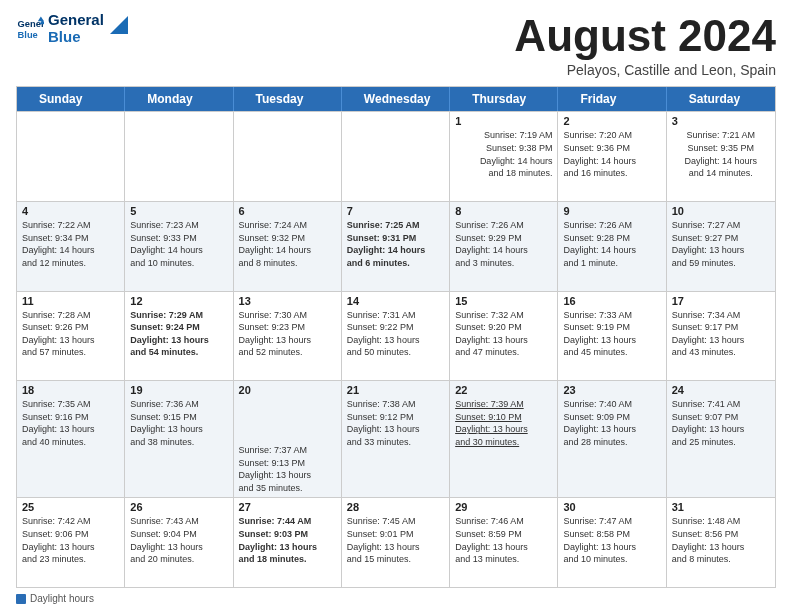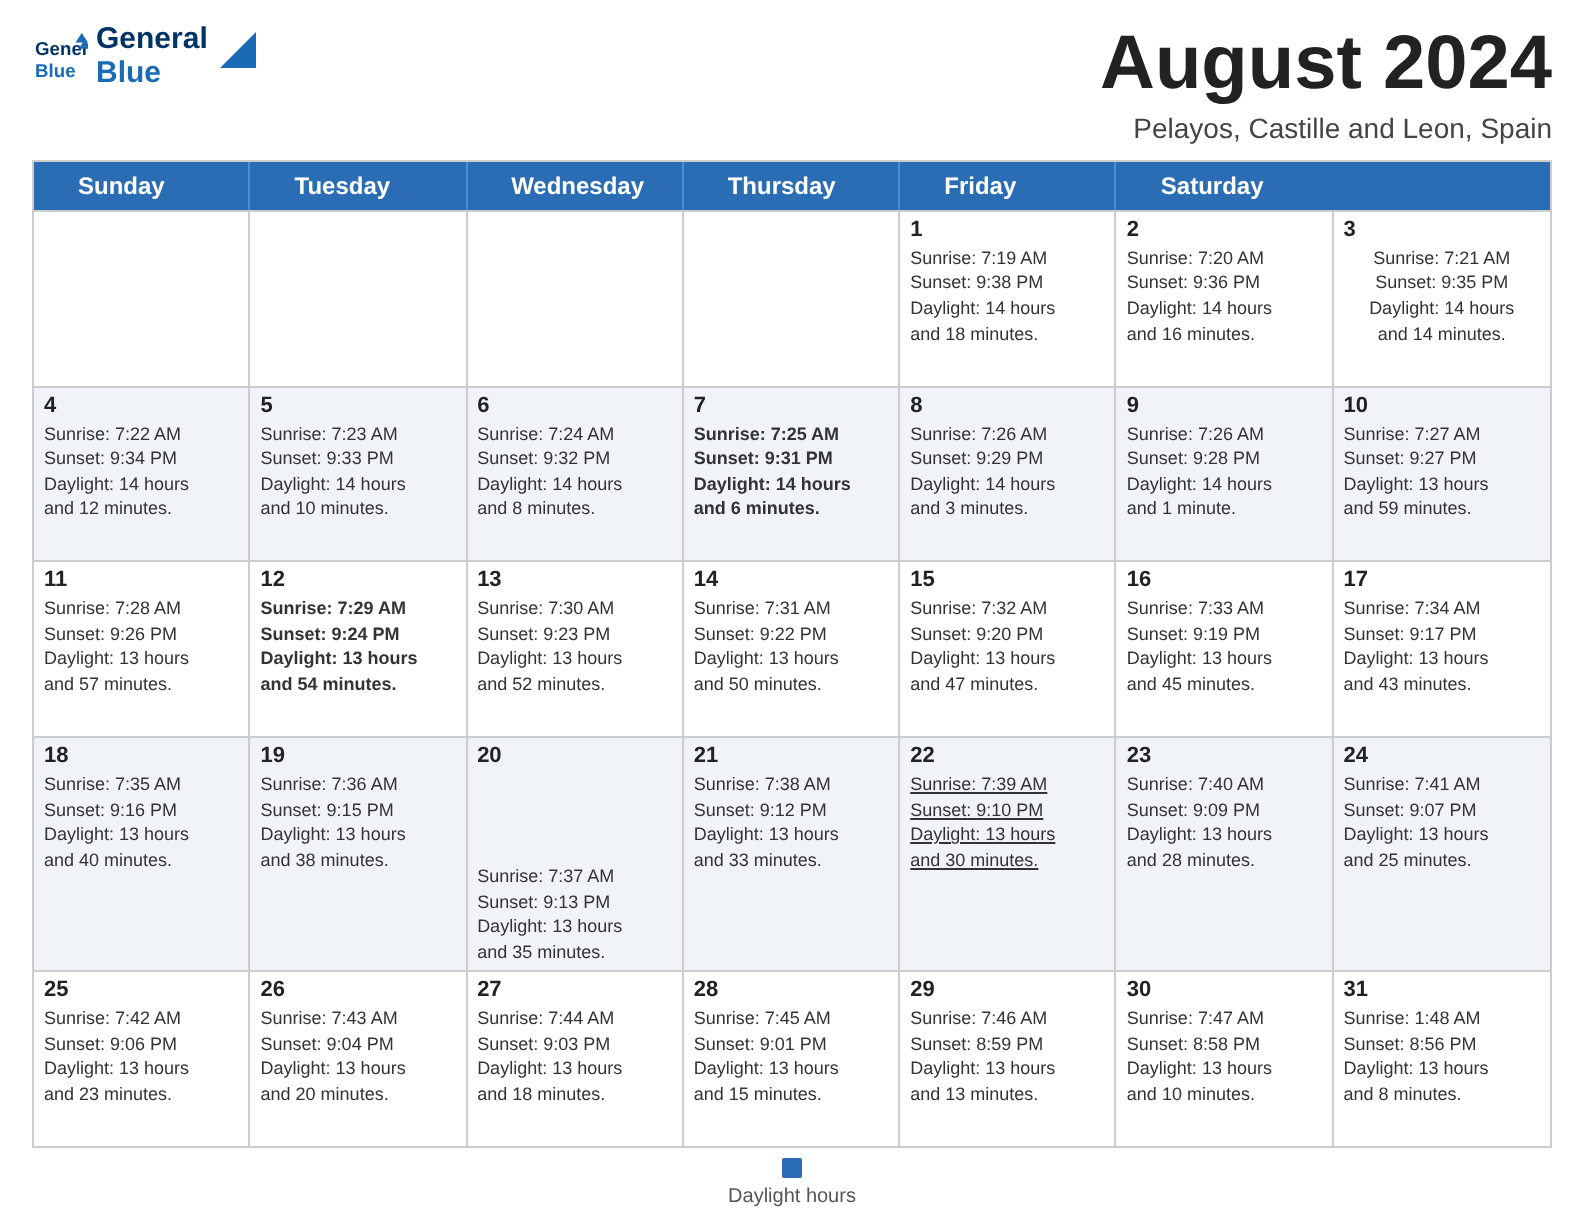--- a/index.html
+++ b/index.html
@@ -29,21 +29,21 @@
       gap: 4px;
     }
     .logo-icon {
       width: 28px;
       height: 28px;
     }
     .title-block {
       text-align: right;
     }
     .main-title {
-      font-size: 38px;
+      font-size: 44px;
       font-weight: bold;
       color: #222;
       line-height: 1.1;
     }
     .subtitle {
       font-size: 14px;
       color: #444;
       margin-top: 2px;
     }
     .calendar {
@@ -102,21 +102,20 @@
       color: #333;
       line-height: 1.4;
     }
     .footer {
       margin-top: 5px;
       font-size: 10px;
       color: #555;
       display: flex;
       align-items: center;
       gap: 4px;
-      flex-direction: column;
     }
     .footer-dot {
       width: 10px;
       height: 10px;
       background: #2a6db5;
       display: inline-block;
       border-radius: 1px;
     }
   </style>
 </head>
@@ -142,35 +141,36 @@
     </div>
     <div class="title-block">
       <div class="main-title">August 2024</div>
       <div class="subtitle">Pelayos, Castille and Leon, Spain</div>
     </div>
   </div>
 
   <div class="calendar">
     <div class="cal-header">
     <div class="cal-header-cell">Sunday</div>
+        <div class="cal-header-cell">Monday</div>
         <div class="cal-header-cell">Tuesday</div>
         <div class="cal-header-cell">Wednesday</div>
         <div class="cal-header-cell">Thursday</div>
         <div class="cal-header-cell">Friday</div>
         <div class="cal-header-cell">Saturday</div>
       </div>
     <div class="cal-body">
     <div class="cal-row">
           <div class="cal-cell filled empty"></div>
           <div class="cal-cell filled empty"></div>
           <div class="cal-cell filled empty"></div>
           <div class="cal-cell filled empty"></div>
           <div class="cal-cell filled">
             <div class="day-num">1</div>
-            <div class="day-info" style="white-space: pre-line;">Sunrise: 7:19 AM
+            <div class="day-info" style="white-space: pre-line; text-align: right;">Sunrise: 7:19 AM
 Sunset: 9:38 PM
 Daylight: 14 hours
 and 18 minutes.</div>
           </div>
           <div class="cal-cell filled">
             <div class="day-num">2</div>
             <div class="day-info" style="white-space: pre-line;">Sunrise: 7:20 AM
 Sunset: 9:36 PM
 Daylight: 14 hours
 and 16 minutes.</div>
@@ -346,21 +346,21 @@
           </div>
           <div class="cal-cell filled">
             <div class="day-num">26</div>
             <div class="day-info" style="white-space: pre-line;">Sunrise: 7:43 AM
 Sunset: 9:04 PM
 Daylight: 13 hours
 and 20 minutes.</div>
           </div>
           <div class="cal-cell filled">
             <div class="day-num">27</div>
-            <div class="day-info" style="white-space: pre-line;">Sunrise: 7:44 AM
+            <div class="day-info" style="white-space: pre-line; font-weight: bold;">Sunrise: 7:44 AM
 Sunset: 9:03 PM
 Daylight: 13 hours
 and 18 minutes.</div>
           </div>
           <div class="cal-cell filled">
             <div class="day-num">28</div>
             <div class="day-info" style="white-space: pre-line;">Sunrise: 7:45 AM
 Sunset: 9:01 PM
 Daylight: 13 hours
 and 15 minutes.</div>

